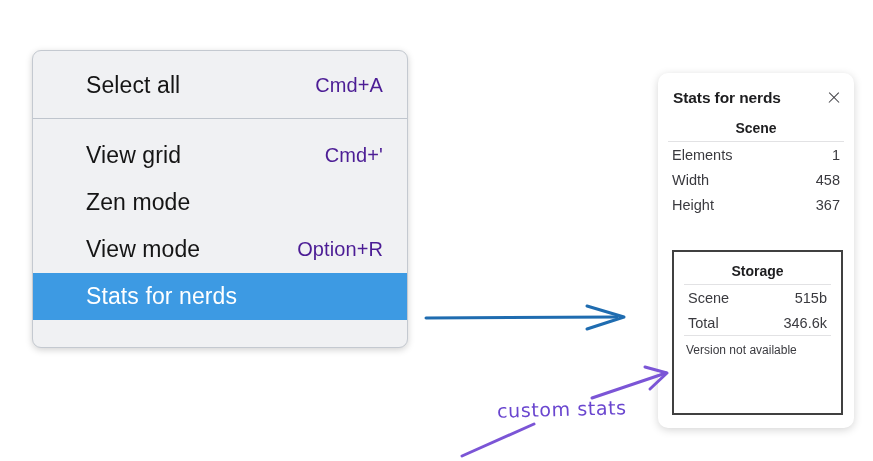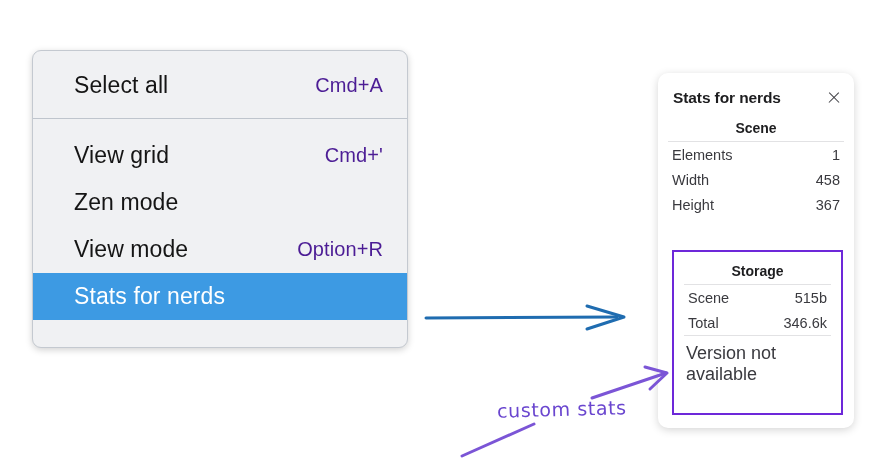--- a/index.html
+++ b/index.html
@@ -46,20 +46,21 @@
     display: flex;
     align-items: center;
     padding: 0 24px 0 41px;
     box-sizing: border-box;
     white-space: nowrap;
   }
   .menu-item .label {
     font-size: 23px;
     color: #151515;
     letter-spacing: 0.1px;
+    margin-left: 12px;
   }
   .menu-item .shortcut {
     margin-left: auto;
     font-size: 20px;
     color: #4c1d95;
     letter-spacing: 0.1px;
   }
   .menu-item.highlighted {
     background: #3d9ae3;
   }
@@ -132,32 +133,32 @@
     align-items: flex-end;
     justify-content: space-between;
     padding: 5px 14px 4px 14px;
     font-size: 14.5px;
     color: #3a3a3f;
   }
   .stat-row .stat-value {
     color: #3a3a3f;
   }
   .version-text {
-    font-size: 18px;
+    font-size: 12px;
     color: #3a3a3f;
     padding: 7px 0 6px 12px;
   }
 
   #custom-box {
     position: absolute;
     left: 14px;
     top: 177px;
     width: 171px;
     height: 165px;
-    border: 2px solid #6d28d9;
+    border: 2px solid #404040;
     box-sizing: border-box;
     padding-top: 2px;
   }
   #custom-box .heading-rule,
   #custom-box .section-heading { }
 
   
   #annotations {
     position: absolute;
     left: 0; top: 0;

